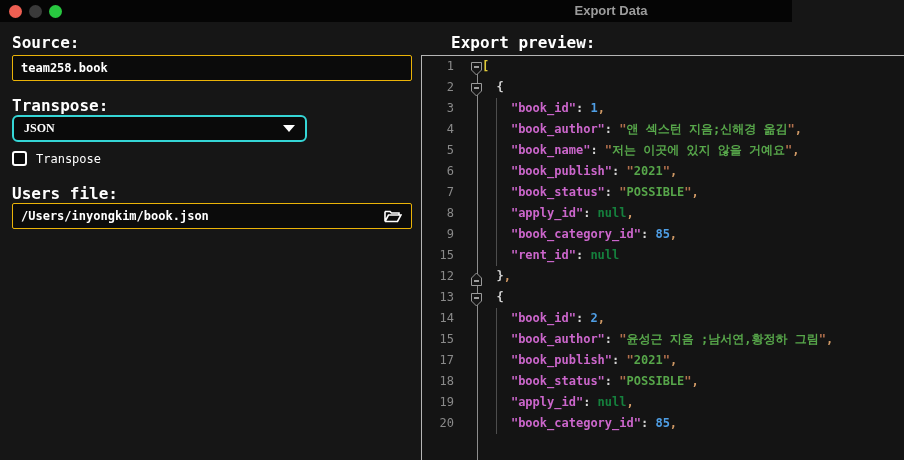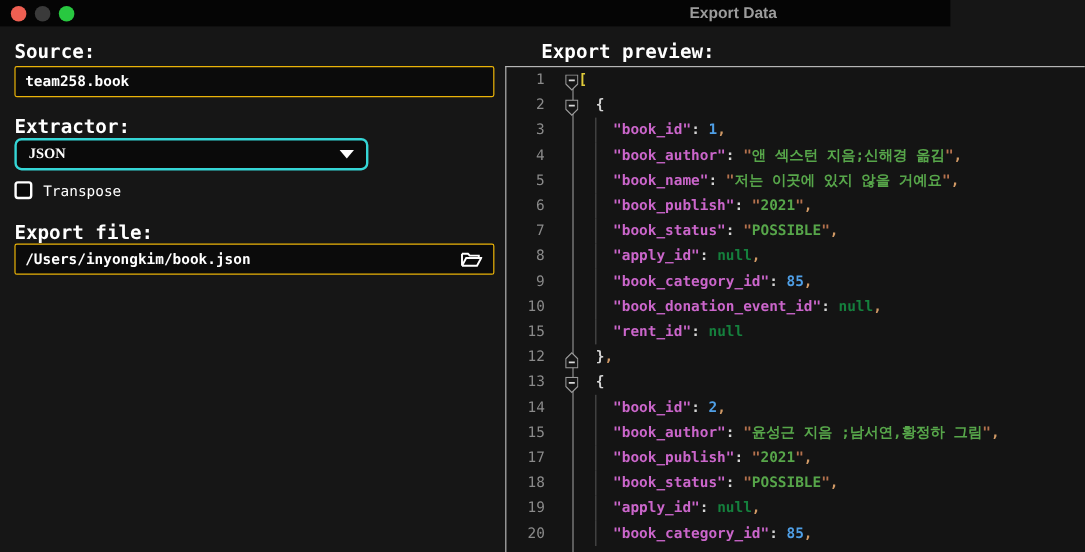--- a/index.html
+++ b/index.html
@@ -78,32 +78,32 @@
   <div class="dot mid"></div>
   <div class="dot green"></div>
   <div class="win-title">Export Data</div>
 </div>
 
 <div class="flabel lbl-source">Source:</div>
 <div class="tinput in-source">
   <span class="val">team258.book</span>
 </div>
 
-<div class="flabel lbl-extract">Extractor:</div>
+<div class="flabel lbl-extract">Transpose:</div>
 <div class="dropdown">
   <span class="val">JSON</span>
   <span class="dd-arrow"></span>
 </div>
 
 <div class="chk-row">
   <span class="chk-box"></span>
   <span class="chk-lab">Transpose</span>
 </div>
 
-<div class="flabel lbl-output">Export file:</div>
+<div class="flabel lbl-output">Users file:</div>
 <div class="tinput in-output">
   <span class="val">/Users/inyongkim/book.json</span>
   <span class="folder-btn">
     <svg width="18" height="14" viewBox="0 0 18 14">
       <path d="M1 2.5 L6 2.5 L7.5 4 L15 4 L15 6" fill="none" stroke="#ffffff" stroke-width="1.6"></path>
       <path d="M1 12.5 L1 2.5 M1 12.5 L13.5 12.5 L17 6 L4.5 6 L1 12.5" fill="none" stroke="#ffffff" stroke-width="1.6" stroke-linejoin="miter"></path>
       <path d="M4.5 6 L13.5 12.5" fill="none" stroke="none"></path>
     </svg>
   </span>
 </div>
@@ -168,26 +168,20 @@
         <div class="cd"><span class="tok-ws">    </span><span class="tok-k">"apply_id"</span><span class="tok-pn">: </span><span class="tok-u">null</span><span class="tok-cm">,</span></div>
         <span class="guide"></span>
       </div>
       <div class="code-row">
         <div class="ln">9</div>
         <div class="fm"></div>
         <div class="cd"><span class="tok-ws">    </span><span class="tok-k">"book_category_id"</span><span class="tok-pn">: </span><span class="tok-n">85</span><span class="tok-cm">,</span></div>
         <span class="guide"></span>
       </div>
       <div class="code-row">
-        <div class="ln">10</div>
-        <div class="fm"></div>
-        <div class="cd"><span class="tok-ws">    </span><span class="tok-k">"book_donation_event_id"</span><span class="tok-pn">: </span><span class="tok-u">null</span><span class="tok-cm">,</span></div>
-        <span class="guide"></span>
-      </div>
-      <div class="code-row">
         <div class="ln">15</div>
         <div class="fm"></div>
         <div class="cd"><span class="tok-ws">    </span><span class="tok-k">"rent_id"</span><span class="tok-pn">: </span><span class="tok-u">null</span></div>
         <span class="guide"></span>
       </div>
       <div class="code-row">
         <div class="ln">12</div>
         <div class="fm">
           <span class="marker"><svg width="11" height="14" viewBox="0 0 11 14">
               <path d="M5.5 1 L10.5 6 V13.5 H0.5 V6 Z" fill="#161616" stroke="#9a9a9a"></path>

